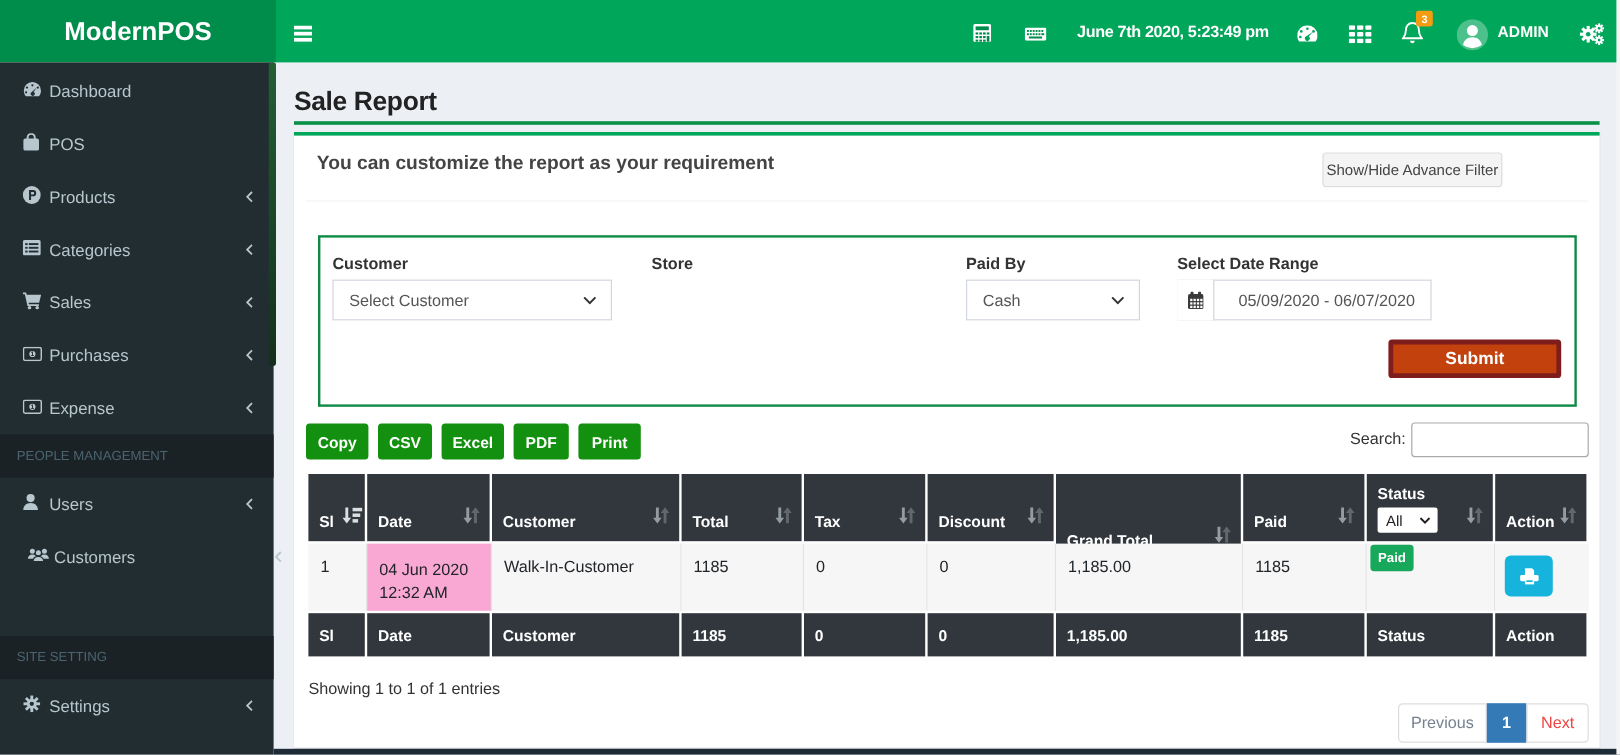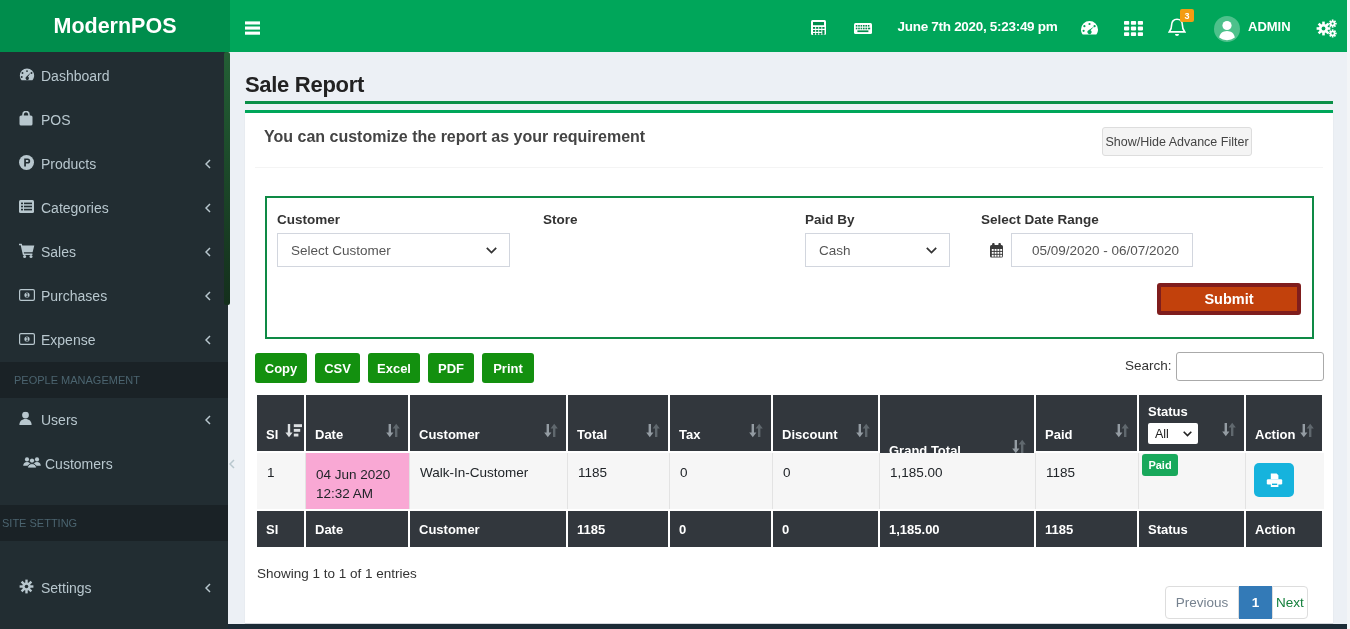--- a/index.html
+++ b/index.html
@@ -224,21 +224,21 @@
             <path d="M14 6 C 11.8 6 10.2 7.5 10.2 9.7 L 17.8 9.7 C 17.8 7.5 16.2 6 14 6 Z"></path>
             <circle cx="9" cy="4.6" r="2.6" stroke="#222d32" stroke-width="1"></circle>
             <path d="M9 7.6 C 6.3 7.6 4.5 9.4 4.5 12.1 L 13.5 12.1 C 13.5 9.4 11.7 7.6 9 7.6 Z" stroke="#222d32" stroke-width="1"></path>
           </g>
         </svg></div>
       <div class="a" style="left:41px;top:50%;transform:translateY(-50%)">Customers</div>
       <svg class="a" style="right:17px;top:50%;transform:translateY(-50%)" width="6" height="10" viewBox="0 0 6 10">
         <path fill="none" stroke="#b8c7ce" stroke-width="1.5" d="M5 1 L1 5 L5 9"></path>
       </svg>
     </div>
-<div class="a" style="left:0;top:505px;width:228px;height:36px;background:#1a2226;color:#4b646f;font-size:11px;display:flex;align-items:center;padding-left:2px">SITE SETTING</div>
+<div class="a" style="left:0;top:530px;width:228px;height:36px;background:#1a2226;color:#4b646f;font-size:11px;display:flex;align-items:center;padding-left:14px">SITE SETTING</div>
 <div class="a" style="left:0;top:566px;width:228px;height:44px;color:#b8c7ce;font-size:14px">
       <div class="a" style="left:19px;top:50%;transform:translateY(-50%)"><svg width="15" height="15" viewBox="0 0 15 15">
           <g fill="#b8c7ce">
             <circle cx="7.5" cy="7.5" r="4.1"></circle>
             <rect x="6.3" y="0.6" width="2.4" height="13.8"></rect>
             <rect x="6.3" y="0.6" width="2.4" height="13.8" transform="rotate(45 7.5 7.5)"></rect>
             <rect x="6.3" y="0.6" width="2.4" height="13.8" transform="rotate(90 7.5 7.5)"></rect>
             <rect x="6.3" y="0.6" width="2.4" height="13.8" transform="rotate(135 7.5 7.5)"></rect>
             <circle cx="7.5" cy="7.5" r="1.8" fill="#222d32"></circle>
           </g>
@@ -440,15 +440,15 @@
 <div class="a" style="left:670px;top:511px;width:101px;height:36px;background:#32373d;color:#fff;font-size:13px;font-weight:bold;display:flex;align-items:center;padding-left:9px">0</div>
 <div class="a" style="left:773px;top:511px;width:105px;height:36px;background:#32373d;color:#fff;font-size:13px;font-weight:bold;display:flex;align-items:center;padding-left:9px">0</div>
 <div class="a" style="left:880px;top:511px;width:154px;height:36px;background:#32373d;color:#fff;font-size:13px;font-weight:bold;display:flex;align-items:center;padding-left:9px">1,185.00</div>
 <div class="a" style="left:1036px;top:511px;width:101px;height:36px;background:#32373d;color:#fff;font-size:13px;font-weight:bold;display:flex;align-items:center;padding-left:9px">1185</div>
 <div class="a" style="left:1139px;top:511px;width:105px;height:36px;background:#32373d;color:#fff;font-size:13px;font-weight:bold;display:flex;align-items:center;padding-left:9px">Status</div>
 <div class="a" style="left:1246px;top:511px;width:76px;height:36px;background:#32373d;color:#fff;font-size:13px;font-weight:bold;display:flex;align-items:center;padding-left:9px">Action</div>
 
 <div class="a" style="left:257px;top:566px;font-size:13.5px;color:#333">Showing 1 to 1 of 1 entries</div>
 <div class="a" style="left:1165px;top:586px;width:74px;height:33px;background:#fff;border:1px solid #ddd;border-radius:4px 0 0 4px;color:#76828f;font-size:13.5px;display:flex;align-items:center;justify-content:center">Previous</div>
 <div class="a" style="left:1239px;top:586px;width:33px;height:33px;background:#337ab7;color:#fff;font-size:13.5px;font-weight:bold;display:flex;align-items:center;justify-content:center">1</div>
-<div class="a" style="left:1272px;top:586px;width:36px;height:33px;background:#fff;border:1px solid #ddd;border-radius:0 4px 4px 0;color:#15803d;font-size:13.5px;display:flex;align-items:center;justify-content:center">Next</div>
+<div class="a" style="left:1272px;top:586px;width:52px;height:33px;background:#fff;border:1px solid #ddd;border-radius:0 4px 4px 0;color:#ef4444;font-size:13.5px;display:flex;align-items:center;justify-content:center">Next</div>
 <div class="a" style="left:228px;top:623.5px;width:1122px;height:5.5px;background:#1c2b36"></div>
 <div class="a" style="left:1346.5px;top:0;width:3.5px;height:629px;background:#f3f5f7"></div>
 </div>
 </body></html>

